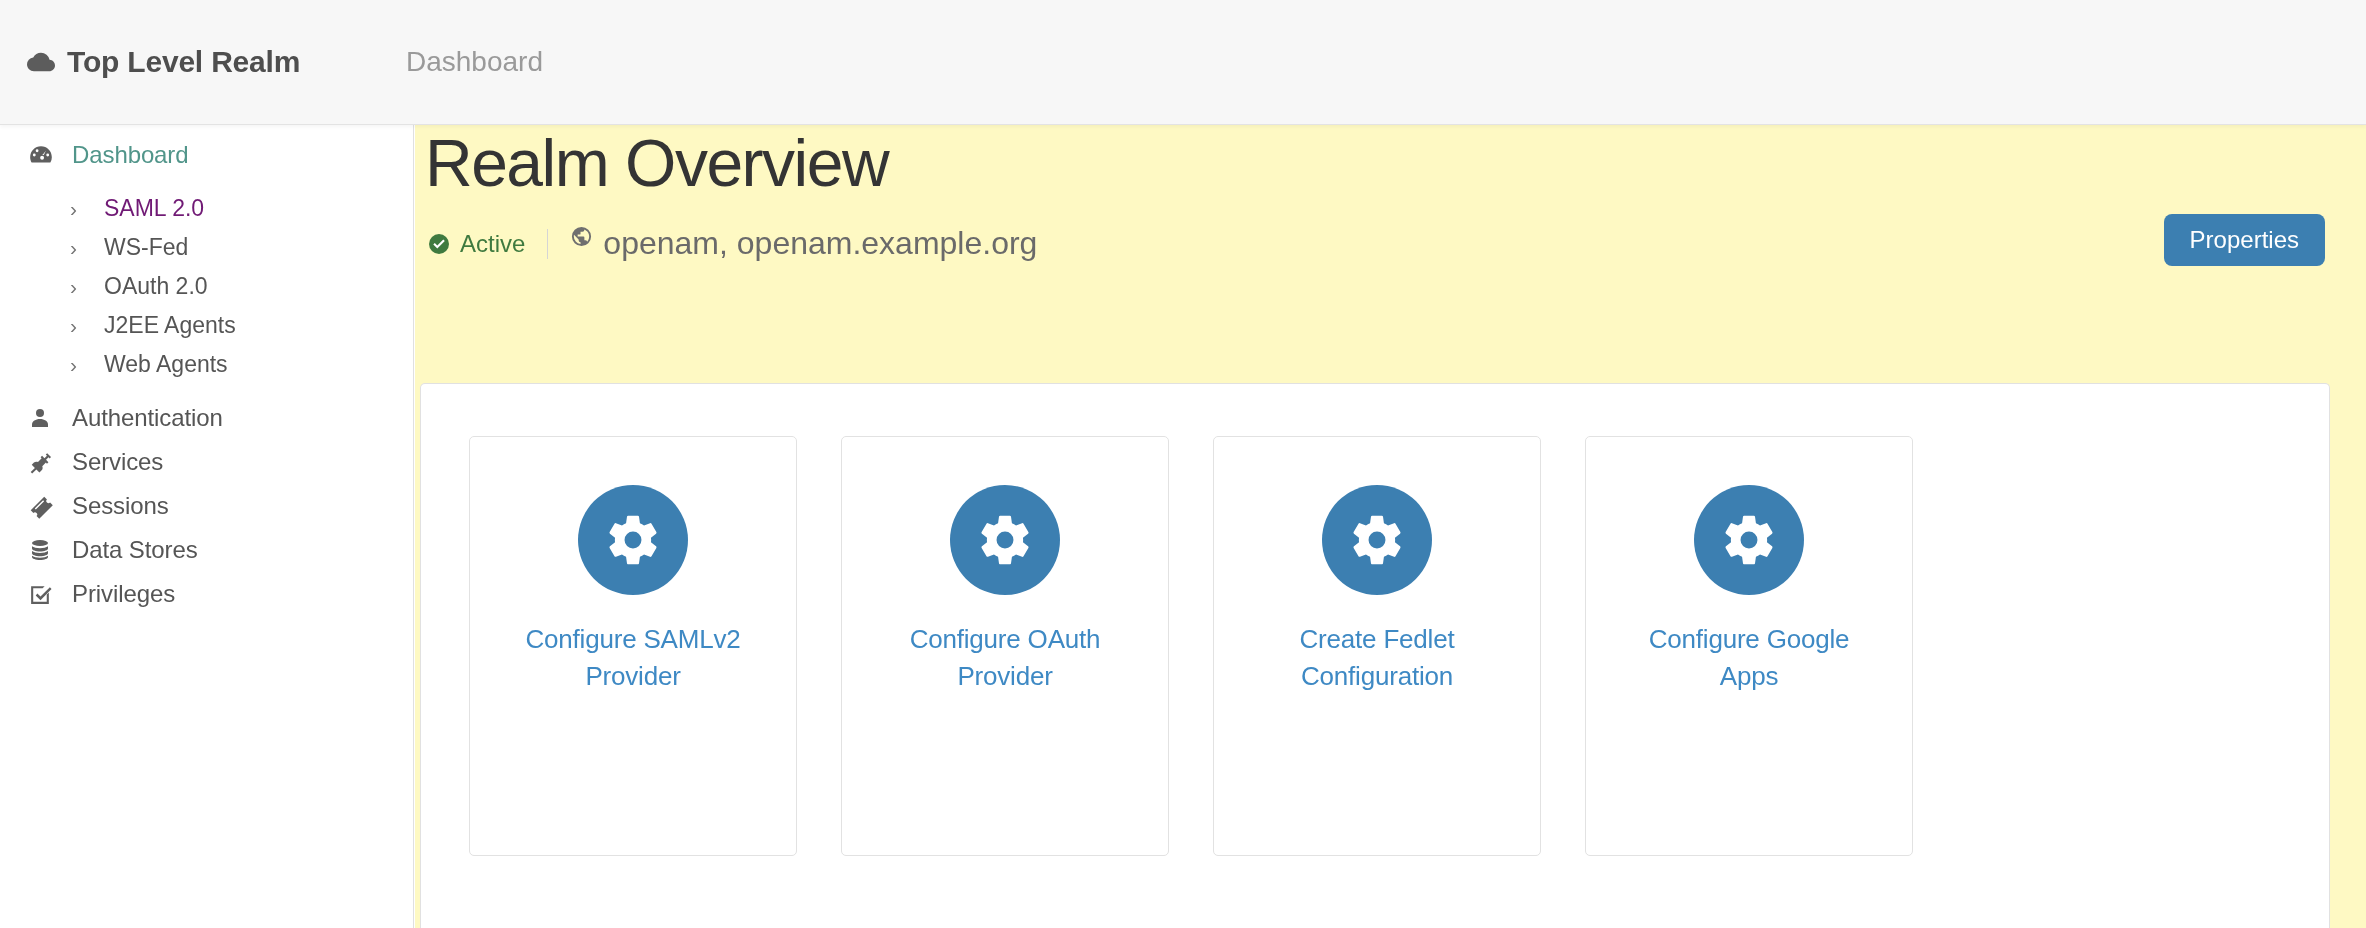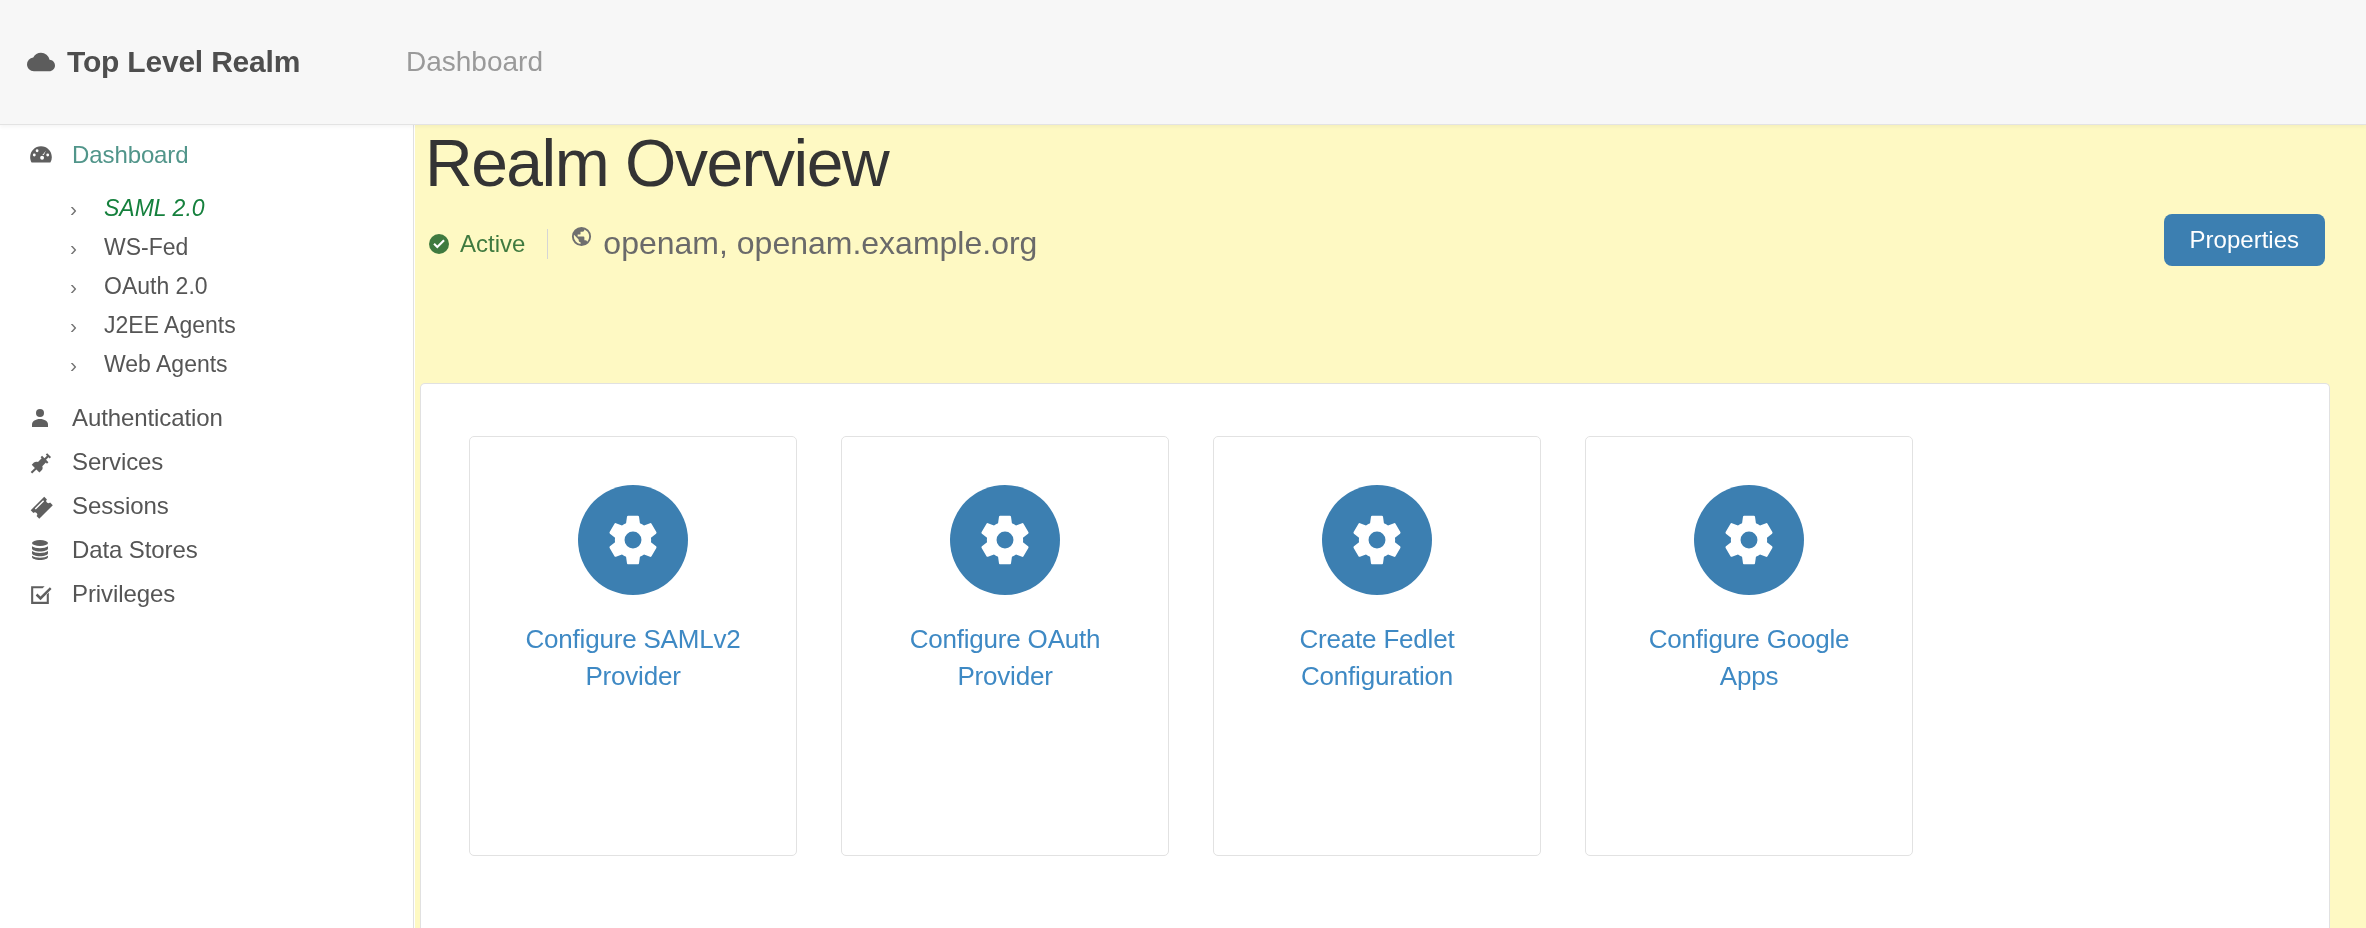--- a/index.html
+++ b/index.html
@@ -100,21 +100,21 @@
     color: #757575;
     font-size: 21px;
     line-height: 1;
     margin-right: 14px;
     display: flex; align-items: center;
   }
   .nav-sub .nav-label {
     font-size: 23px;
     color: #555555;
   }
-  .nav-sub.active .nav-label { color: #15803d; font-style: italic; }
+  .nav-sub.active .nav-label { color: #701a75; }
 
   .nav-gap-top { margin-top: 12px; }
 
   
   #main {
     position: absolute;
     top: 105px; left: 415px;
     width: 1951px;
     height: 823px;
     background: #fef9c3;

